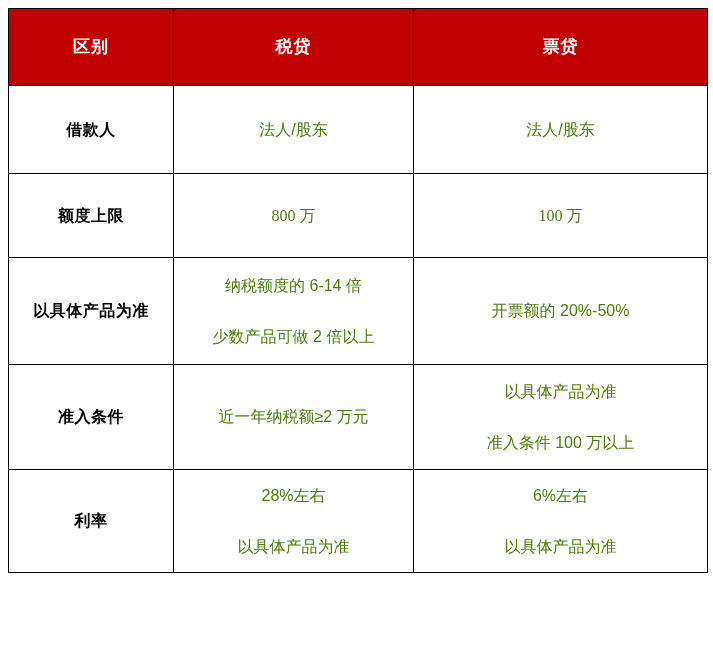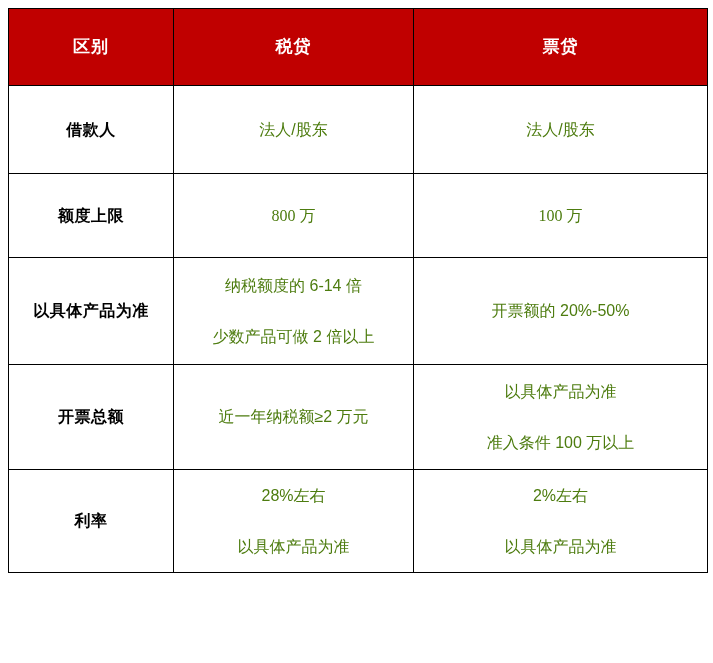--- a/index.html
+++ b/index.html
@@ -159,21 +159,21 @@
       <td class="val">
         <div class="cell">
               <p>开票额的 20%-50%</p>
             </div>
       </td>
     </tr>
 
     <tr class="r4">
       <td class="lbl">
         <div class="cell">
-              <p>开票总额</p>
+              <p>准入条件</p>
             </div>
       </td>
       <td class="val">
         <div class="cell">
               <p>近一年纳税额≥2 万元</p>
             </div>
       </td>
       <td class="val">
         <div class="cell">
           <p>以具体产品为准</p>
@@ -189,20 +189,20 @@
             </div>
       </td>
       <td class="val">
         <div class="cell">
           <p>28%左右</p>
           <p>以具体产品为准</p>
         </div>
       </td>
       <td class="val">
         <div class="cell">
-          <p>2%左右</p>
+          <p>6%左右</p>
           <p>以具体产品为准</p>
         </div>
       </td>
     </tr>
   </tbody>
     </table>
 </div>
 
 </body></html>

